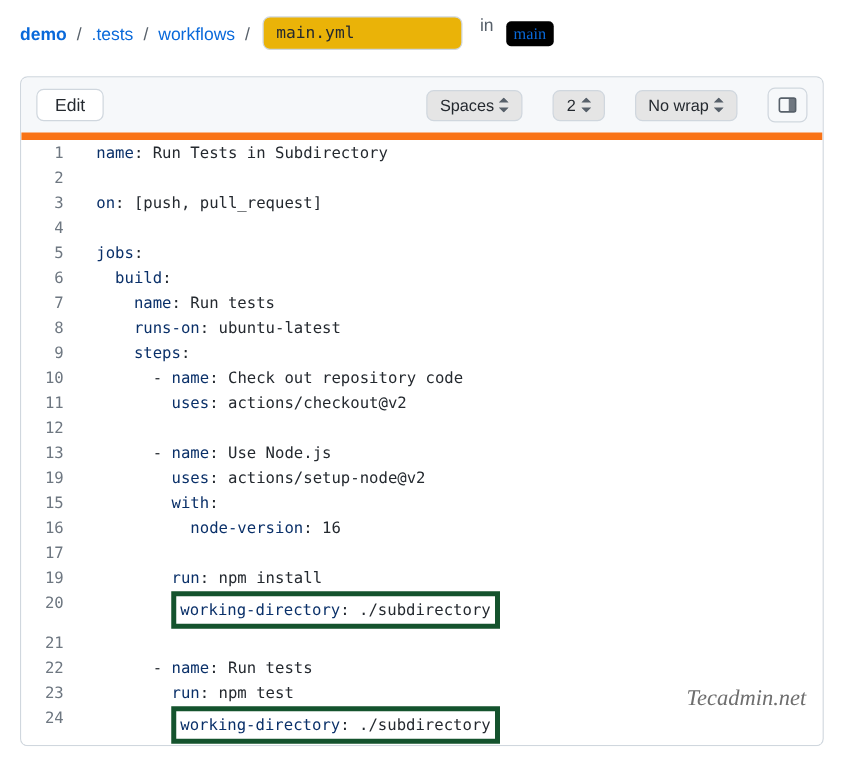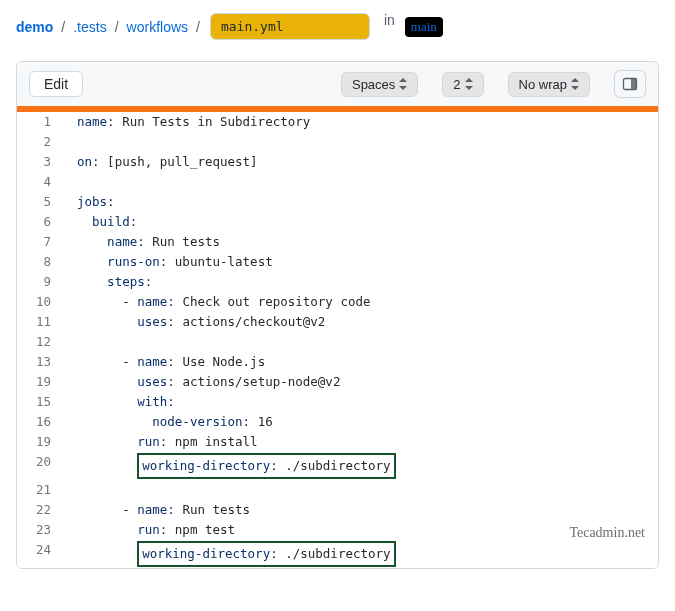--- a/index.html
+++ b/index.html
@@ -110,32 +110,33 @@
       padding-right: 16px;
       color: #6e7781;
       user-select: none;
       flex-shrink: 0;
     }
     .code { white-space: pre; padding-left: 10px; flex: 1; position: relative; }
     .k { color: #0a3069; } 
     .v { color: #24292f; } 
     .hl-box {
       display: inline-block;
-      border: 2px solid #14532d;
+      border: 4px solid #14532d;
       padding: 1px 3px;
       margin: 1px 0;
     }
     .watermark {
       position: absolute;
       right: 30px;
       bottom: 28px;
       font-family: Georgia, "Times New Roman", serif;
-      font-size: 14px;
+      font-size: 18px;
       color: #6e6e6e;
       pointer-events: none;
+      font-style: italic;
     }
     .container { position: relative; }
   </style>
 </head>
 <body>
 
 <div class="container">
 
   <div class="breadcrumb-row">
     <span class="bc-link bold">demo</span>
@@ -238,20 +239,24 @@
         </div>
         <div class="line">
           <div class="ln">15</div>
           <div class="code"><span class="v">        </span><span class="k">with</span><span class="v">:</span></div>
         </div>
         <div class="line">
           <div class="ln">16</div>
           <div class="code"><span class="v">          </span><span class="k">node-version</span><span class="v">: 16</span></div>
         </div>
         <div class="line">
+          <div class="ln">17</div>
+          <div class="code">&nbsp;</div>
+        </div>
+        <div class="line">
           <div class="ln">19</div>
           <div class="code"><span class="v">        </span><span class="k">run</span><span class="v">: npm install</span></div>
         </div>
         <div class="line">
           <div class="ln">20</div>
           <div class="code"><span class="v">        </span><span class="hl-box"><span class="k">working-directory</span><span class="v">: ./subdirectory</span></span></div>
         </div>
         <div class="line">
           <div class="ln">21</div>
           <div class="code">&nbsp;</div>

